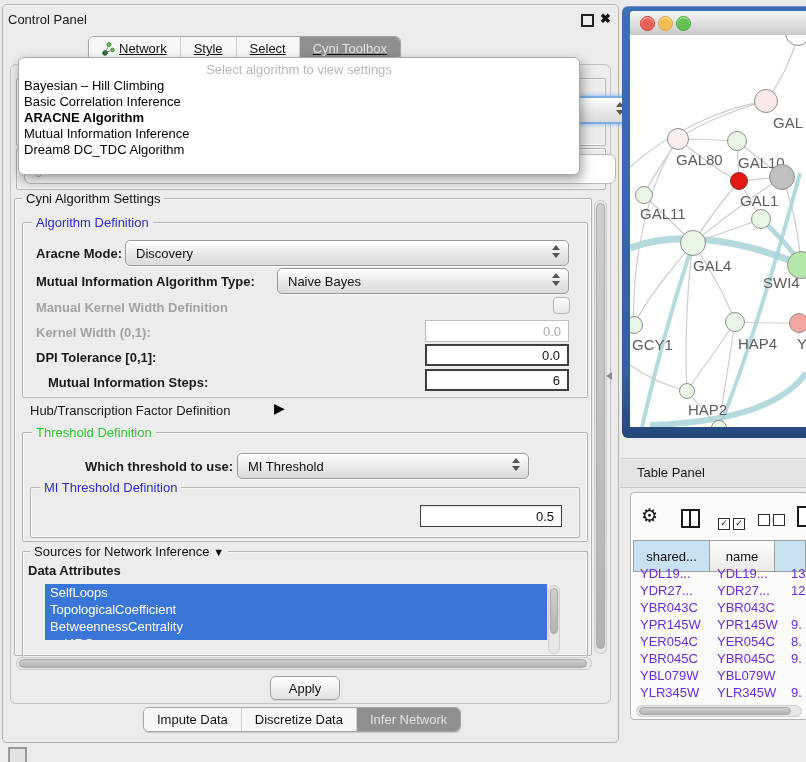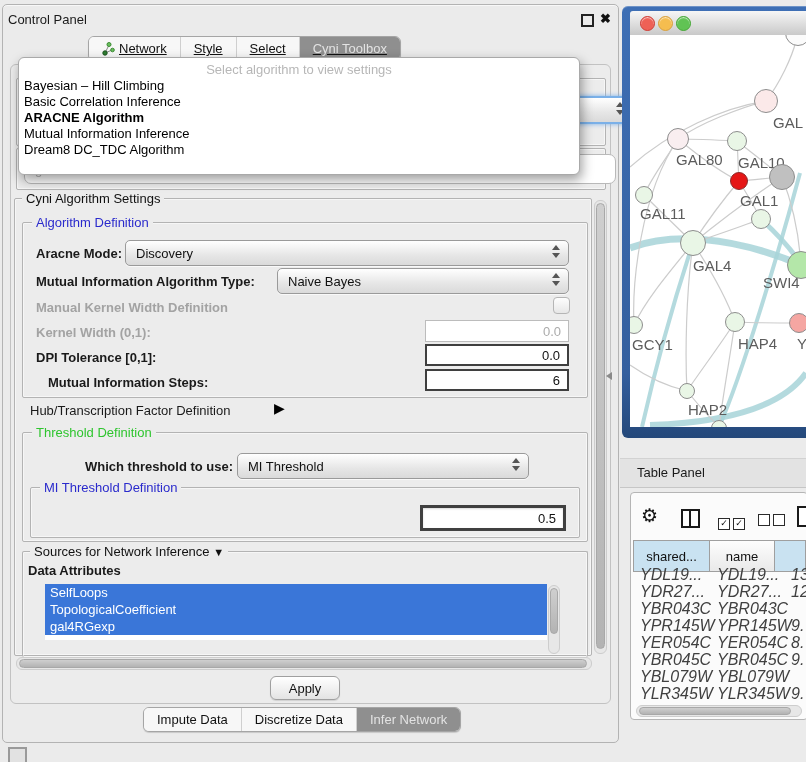--- a/index.html
+++ b/index.html
@@ -39,21 +39,21 @@
          font-size:13px;padding:0 24px 0 10px;box-shadow:0 1px 0 rgba(255,255,255,.7);}
   .combo .spin{position:absolute;right:8px;top:4px;display:flex;flex-direction:column;gap:3px;}
   .combo .spin i{width:0;height:0;border-left:4px solid transparent;border-right:4px solid transparent;}
   .combo .spin i.up{border-bottom:5px solid #555;}
   .combo .spin i.dn{border-top:5px solid #555;}
   .combo.focus{border:2px solid #7ab0e8;box-shadow:0 0 5px #7ab0e8;}
   
   .tf{position:absolute;background:#fff;font-size:13px;display:flex;align-items:center;
       justify-content:flex-end;padding:0 7px;}
   .tf.dark{border:2px solid #3f3f3f;}
-  .tf.mid{border:3px solid #404040;box-shadow:inset 0 1px 2px rgba(0,0,0,.15);}
+  .tf.mid{border:1px solid #404040;box-shadow:inset 0 1px 2px rgba(0,0,0,.15);}
   .tf.disf{border:1px solid #bcbcbc;color:#ababab;}
   
   .cbx{position:absolute;width:15px;height:15px;border:1px solid #b5b5b5;border-radius:4px;
        background:linear-gradient(#fdfdfd,#e7e7e7);}
   
   .attr-item{height:17px;line-height:17px;background:var(--selBlue);color:#fff;font-size:13px;
              padding-left:5px;white-space:nowrap;}
   
   .sb{position:absolute;background:#e7e7e7;border:1px solid #cdcdcd;border-radius:6px;}
   .sb .thumb{position:absolute;background:linear-gradient(#cfcfcf,#b3b3b3);border:1px solid #a8a8a8;border-radius:6px;}
@@ -76,21 +76,21 @@
   .nlabel{position:absolute;font-size:15px;color:#5c5c5c;white-space:nowrap;}
   
   .tp-bar{position:absolute;left:620px;top:458px;width:186px;height:28px;background:#e3e3e3;
           border-top:1px solid #d2d2d2;border-bottom:1px solid #c6c6c6;}
   .tp-win{position:absolute;left:630px;top:492px;width:176px;height:226px;background:#fbfbfb;
           border:1px solid #b5b5b5;border-radius:4px;}
   .hcell{position:absolute;top:540px;height:32px;border:1px solid #9f9f9f;border-left:none;box-sizing:border-box;
          font-size:13px;display:flex;align-items:center;justify-content:center;background:linear-gradient(#fdfdfd,#e9e9e9);}
   .hcell.hl{background:var(--headerBlue);}
   .trow{position:relative;height:17px;}
-  .trow span{position:absolute;font-size:16px;white-space:nowrap;color:#404040;font-style:italic;}
+  .trow span{position:absolute;font-size:13px;white-space:nowrap;color:#6d28d9;}
   .ico-sq{position:absolute;border:2px solid #1a1a1a;background:#fff;}
   .mini-cb{width:10px;height:10px;border:1.5px solid #2a2a2a;display:inline-block;font-size:9px;
            line-height:9px;text-align:center;color:#111;background:#fff;margin-right:3px;}
 </style>
 </head>
 <body>
 
 <div id="app">
 
   <div class="win-cp"></div>
@@ -191,20 +191,21 @@
 
   <div class="grp" style="left:22px;top:551px;width:564px;height:105px;border-bottom:none;"></div>
   <span class="gtitle" style="left:30px;top:544px;">
     <span>Sources for Network Inference</span>
     <span style="font-size:11px;">▼</span>
   </span>
   <div class="lbl b" style="left:28px;top:563px;">Data Attributes</div>
   <div class="abs" style="left:45px;top:584px;width:502px;height:56px;background:#fff;overflow:hidden;" id="attr-list">
       <div class="attr-item">SelfLoops</div>
       <div class="attr-item">TopologicalCoefficient</div>
+      <div class="attr-item">BetweennessCentrality</div>
       <div class="attr-item">gal4RGexp</div>
     </div>
   <div class="sb" style="left:548px;top:585px;width:10px;height:67px;">
     <div class="thumb" style="left:1px;top:2px;width:6px;height:44px;"></div>
   </div>
 
   <div class="sb" style="left:594px;top:200px;width:11px;height:452px;">
     <div class="thumb" style="left:1px;top:2px;width:7px;height:444px;"></div>
   </div>
   <div class="sb" style="left:16px;top:657px;width:574px;height:11px;">

